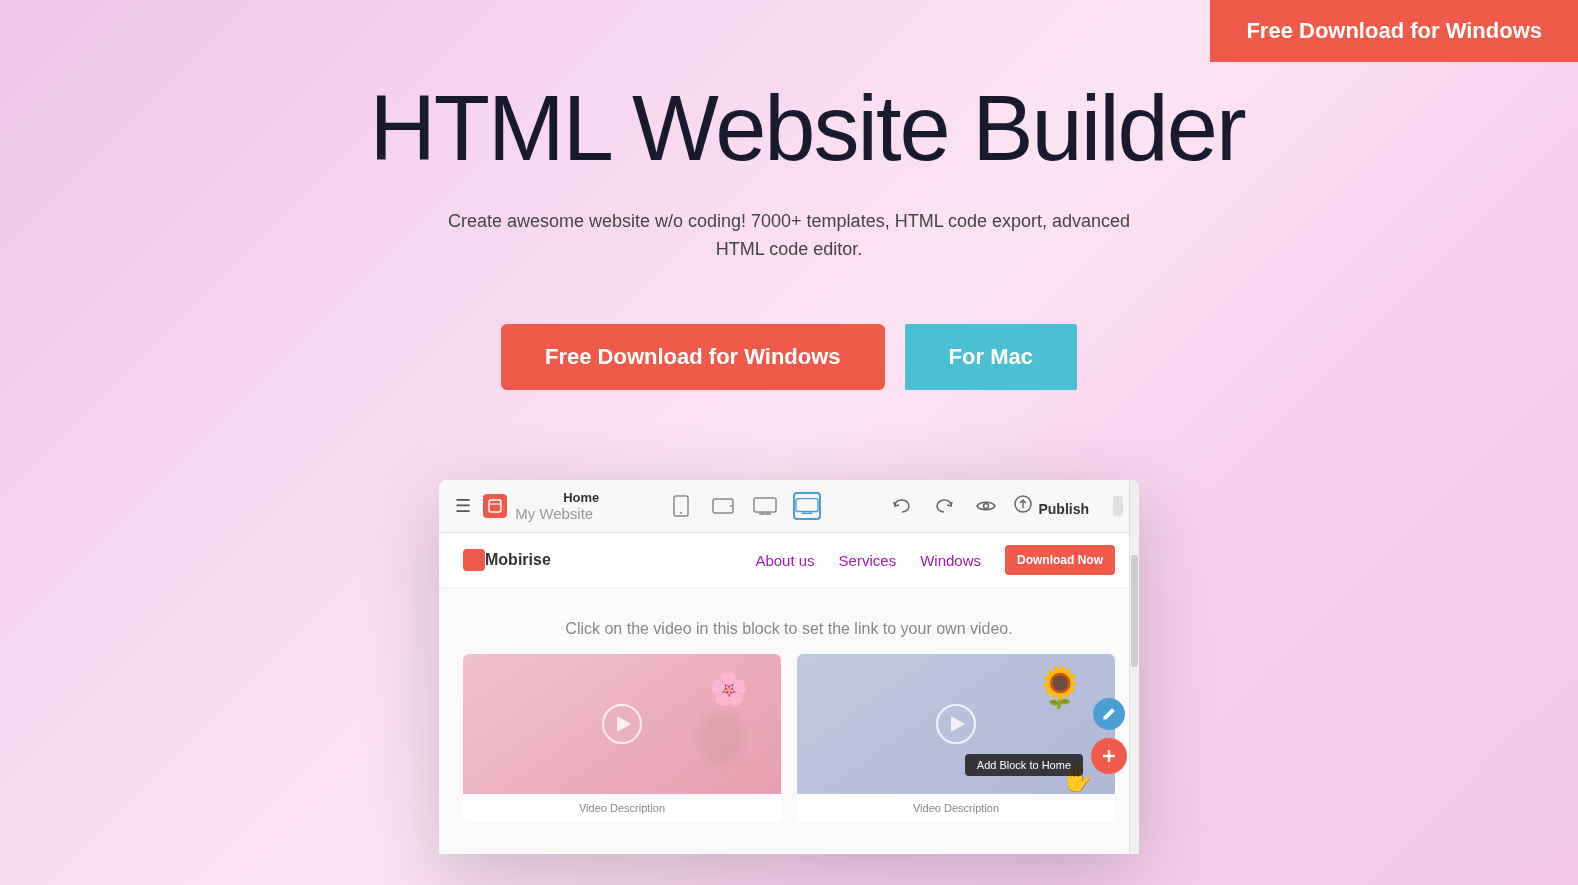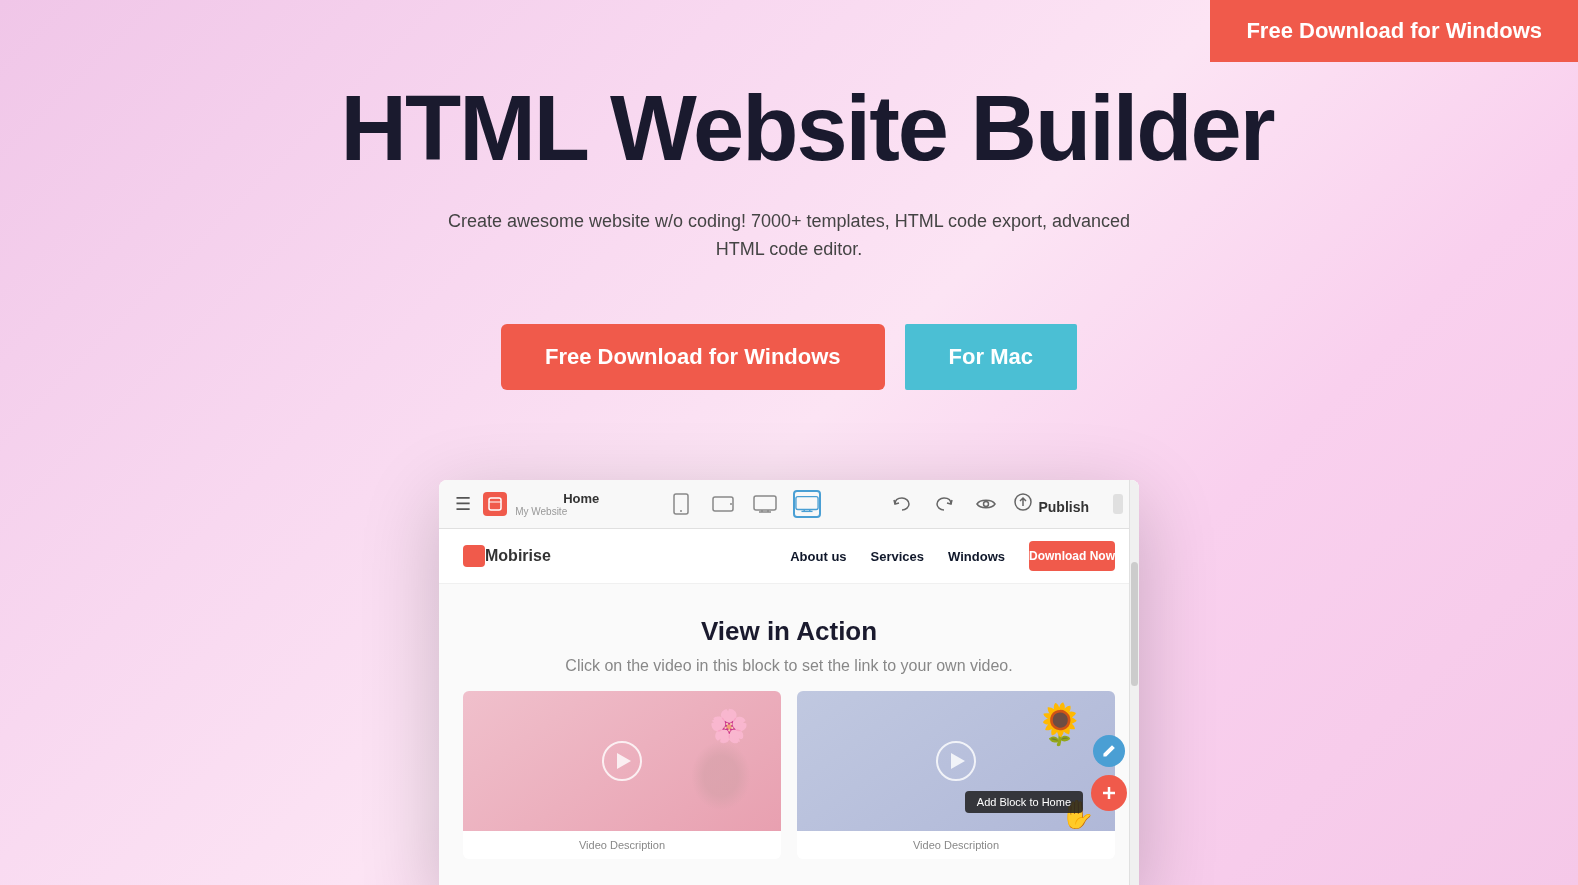--- a/index.html
+++ b/index.html
@@ -29,21 +29,21 @@
 
     
     .hero {
       text-align: center;
       padding-top: 80px;
       padding-bottom: 40px;
     }
 
     .hero-title {
       font-size: 92px;
-      font-weight: 700;
+      font-weight: 400;
       color: #1a1a2e;
       line-height: 1.05;
       margin-bottom: 30px;
       letter-spacing: -2px;
       padding-left: 36px;
     }
 
     .hero-subtitle {
       font-size: 18px;
       color: #444;
@@ -138,21 +138,21 @@
     }
 
     .home-label {
       font-size: 13px;
       font-weight: 600;
       color: #333;
       margin-left: 48px;
     }
 
     .home-sublabel {
-      font-size: 10px;
+      font-size: 15px;
       color: #999;
     }
 
     .toolbar-center {
       flex: 1;
       display: flex;
       justify-content: center;
       align-items: center;
       gap: 14px;
     }
@@ -234,32 +234,31 @@
       border-radius: 4px;
     }
 
     .site-nav-links {
       display: flex;
       align-items: center;
       gap: 24px;
     }
 
     .site-nav-link {
-      font-size: 13px;
-      color: #0f172a;
-      cursor: pointer;
-      font-weight: bold;
+      font-size: 15px;
+      color: #a21caf;
+      cursor: pointer;
     }
 
     .site-nav-btn {
       background: #f05a4b;
       color: white;
       font-size: 12px;
       font-weight: 700;
-      padding: 8px 0;
+      padding: 8px 12px;
       border: none;
       border-radius: 4px;
       cursor: pointer;
     }
 
     
     .site-content {
       background: #fafafa;
       padding: 32px 24px 20px;
       text-align: center;
@@ -560,21 +559,20 @@
     </div>
     <div class="site-nav-links">
       <span class="site-nav-link">About us</span>
       <span class="site-nav-link">Services</span>
       <span class="site-nav-link">Windows</span>
       <button class="site-nav-btn">Download Now</button>
     </div>
   </div>
 
   <div class="site-content">
-    <h2 class="site-content-title">View in Action</h2>
     <p class="site-content-subtitle">Click on the video in this block to set the link to your own video.</p>
 
     <div class="video-grid">
 
       <div class="video-card">
         <div class="video-thumb-pink">
           <span class="pink-flower">🌸</span>
           <div class="play-btn">
             <div class="play-triangle"></div>
           </div>

